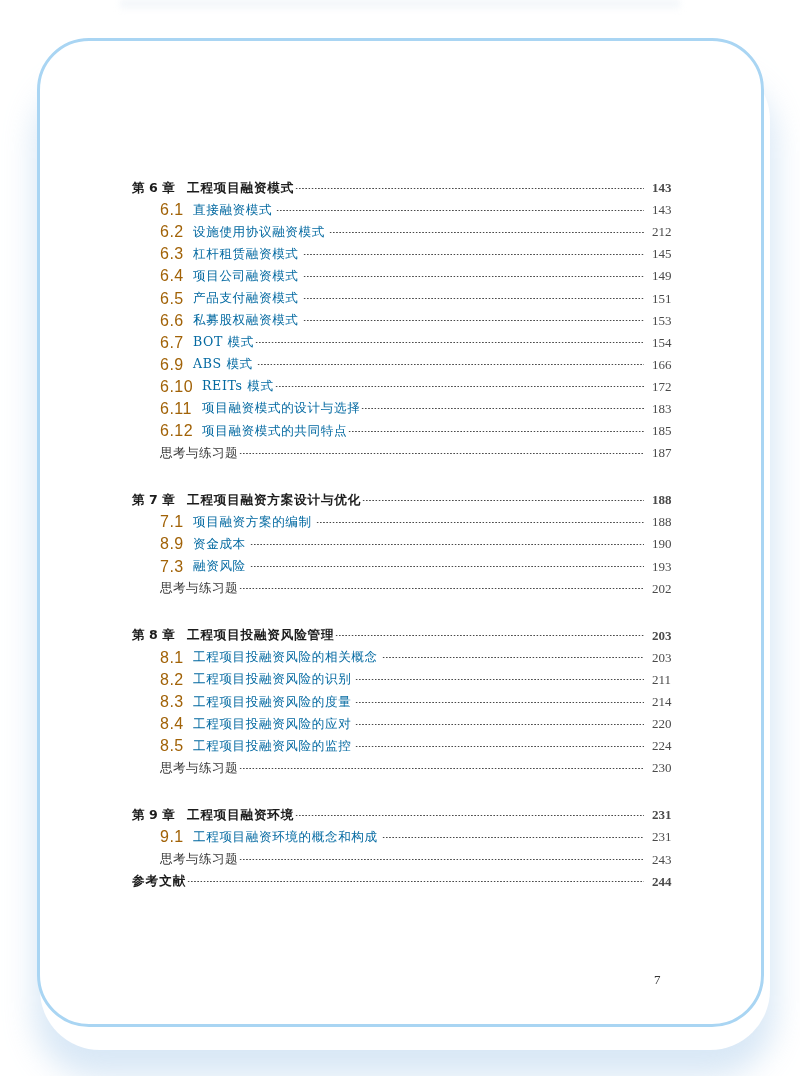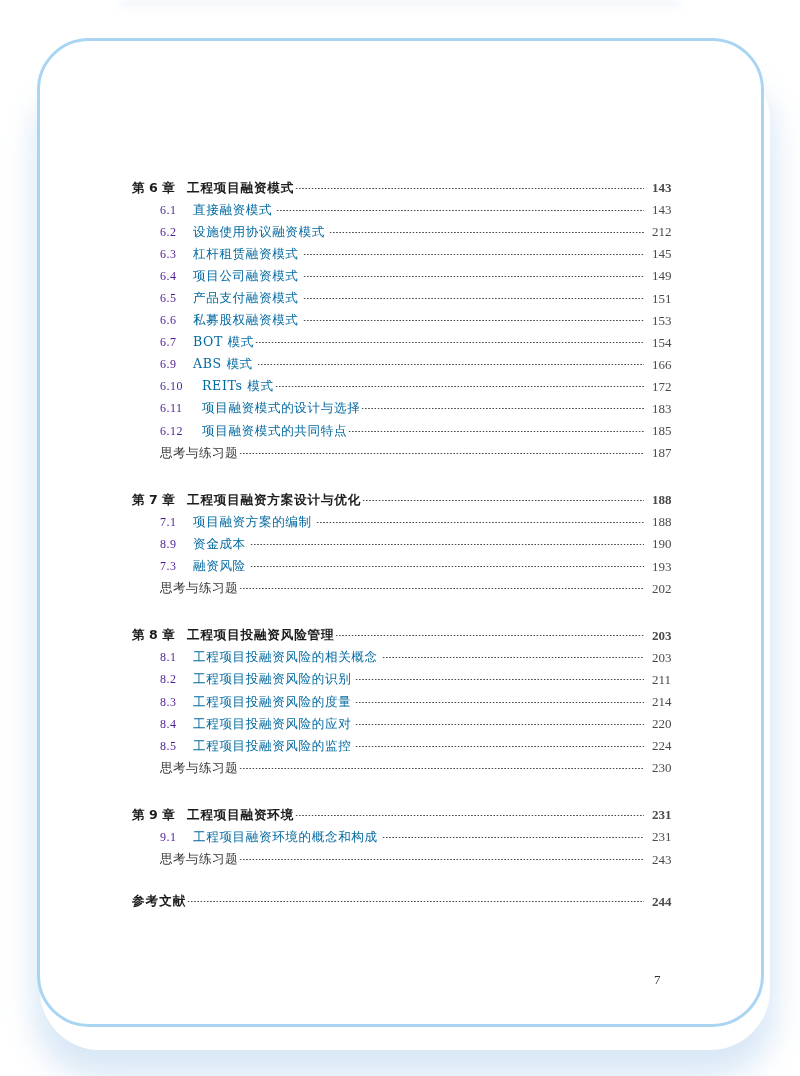--- a/index.html
+++ b/index.html
@@ -86,30 +86,29 @@
     }
     .row.chapter {
       font-family: "DejaVu Sans", "Liberation Sans", sans-serif;
       font-weight: bold;
       color: #1c1c1c;
       margin-top: 25px;
     }
     .row.chapter .num { width: 55px; font-weight: bold; letter-spacing: 0; }
     .row.chapter .title { letter-spacing: 0.8px; }
     .row.section { padding-left: 28px; }
-    .row.section .num { width: 33px; color: #4c1d95; font-family: Liberation Serif, serif; font-size: 12px; }
+    .row.section .num { width: 33px; color: #a16207; font-family: Liberation Sans, sans-serif; font-size: 16px; }
     .row.section.wide .num { width: 42px; }
     .row.section .title { color: #0369a1; }
     .row.exercise { padding-left: 28px; }
     .row.exercise .title { color: #3a3a3a; letter-spacing: 0.4px; }
     .row.refs {
       font-family: "DejaVu Sans", "Liberation Sans", sans-serif;
       font-weight: bold;
       color: #1c1c1c;
-      margin-top: 20px;
     }
     .row.refs .title { letter-spacing: 1px; }
     .row.tight .leader { margin-left: 1px; }
     .page-number {
       position: absolute;
       left: 654px;
       top: 972px;
       font-family: "Liberation Serif", serif;
       font-size: 13px;
       color: #333;

